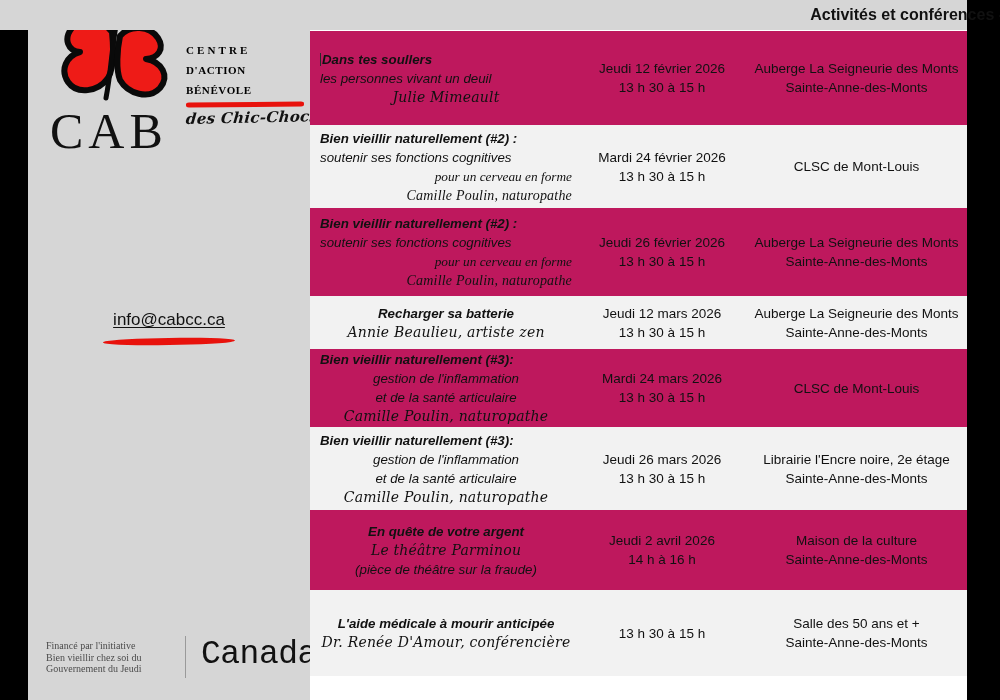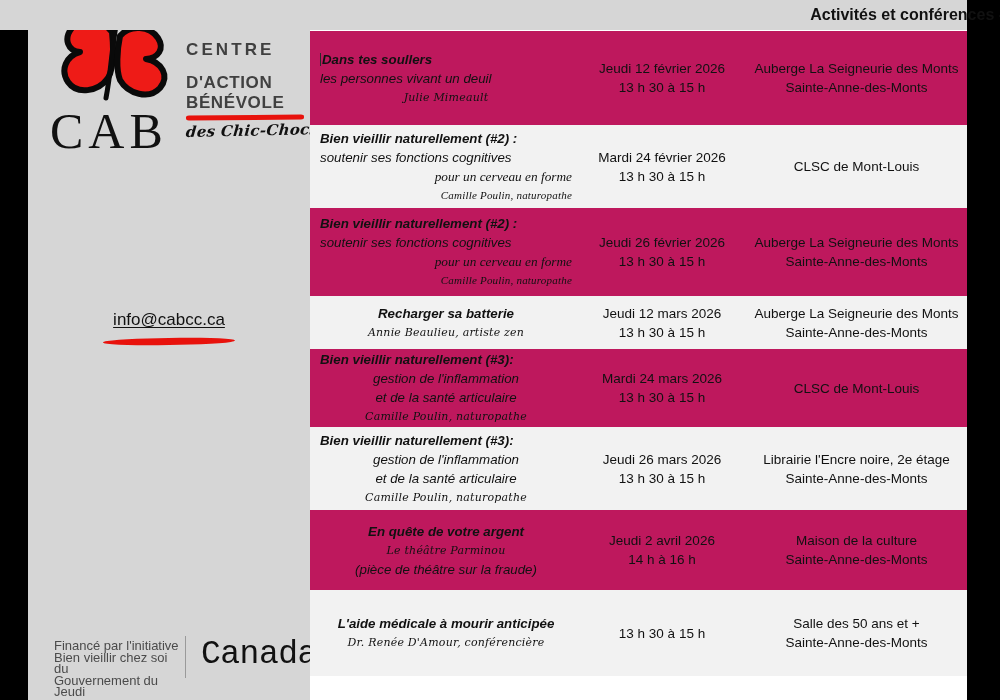--- a/index.html
+++ b/index.html
@@ -20,26 +20,26 @@
   #logo{position:absolute;left:10px;top:18px;width:268px;height:140px;}
   #butterfly{position:absolute;left:12px;top:0px;width:130px;height:96px;}
   #cab-text{
     position:absolute;left:12px;top:88px;
     font-family:"Liberation Serif", serif;
     font-size:50px;font-weight:normal;color:#111;letter-spacing:5px;
     line-height:1;
   }
   #logo-right{position:absolute;left:148px;top:22px;width:120px;}
   .logo-line{
-    font-family:Liberation Sans, sans-serif;
-    font-weight:bold;color:#404040;
-    font-size:17px;line-height:20px;white-space:nowrap;
+    font-family:Liberation Serif, serif;
+    font-weight:bold;color:#000000;
+    font-size:11px;line-height:20px;white-space:nowrap;
   }
   .logo-line.l1{letter-spacing:3.1px;}
-  .logo-line.l2{letter-spacing:0.6px;margin-top:13px;}
+  .logo-line.l2{letter-spacing:0.6px;}
   .logo-line.l3{letter-spacing:0.6px;}
   #logo-rule{
     margin-top:2px;width:118px;height:5px;background:#e8120c;
     border-radius:3px/2px;
     transform:rotate(-0.6deg);
   }
   #logo-script{
     margin-top:3px;
     font-family:"DejaVu Serif", serif;
     font-style:italic;font-weight:bold;
@@ -61,22 +61,22 @@
   #email-swoosh{
     margin:8px auto 0;width:132px;height:7px;background:#e8120c;
     border-radius:50%/60%;
     transform:rotate(-0.8deg);
   }
 
   
   #footer{position:absolute;left:18px;bottom:18px;width:250px;height:48px;}
   #footer-text{
     position:absolute;left:0;top:6px;width:128px;
-    font-family:Liberation Sans, sans-serif;
-    font-size:13px;line-height:11.5px;color:#4b4b4b;text-align:left;margin-left:8px;
+    font-family:Liberation Serif, serif;
+    font-size:10px;line-height:11.5px;color:#4b4b4b;text-align:left;
   }
   #footer-div{position:absolute;left:139px;top:2px;width:1px;height:42px;background:#9a9a9a;}
   #canada-wordmark{
     position:absolute;left:155px;top:4px;
     font-family:Liberation Mono, monospace;
     font-size:33px;color:#111;letter-spacing:-0.5px;line-height:1;
   }
   #canada-flag{position:absolute;left:274px;top:3px;width:20px;height:11px;}
 
   
@@ -100,21 +100,21 @@
   .c-loc{width:221px;box-sizing:border-box;text-align:center;}
 
   .ln{
     font-family:"Liberation Sans", sans-serif;
     font-size:13.3px;line-height:19px;color:#111;
     font-style:italic;white-space:nowrap;
   }
   .ln.bold{font-weight:bold;}
   .ln.script{
     font-family:"DejaVu Serif", serif;
-    font-style:italic;font-size:11px;letter-spacing:0.2px;
+    font-style:italic;font-size:14px;letter-spacing:0.2px;
   }
   .ln.c{text-align:center;}
   .ln.l{text-align:left;}
   .ln.r{text-align:right;font-family:Liberation Serif, serif;}
 
   .dl,.ll{
     font-family:"Liberation Sans", sans-serif;
     font-size:13.5px;line-height:19px;color:#111;white-space:nowrap;
   }
 

